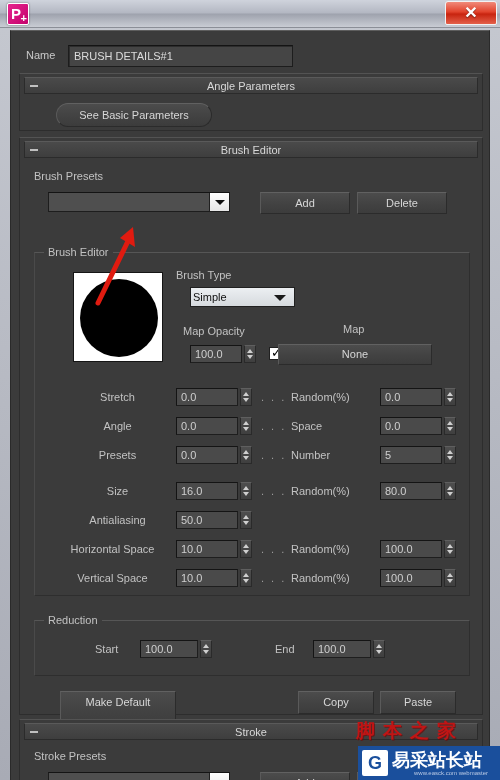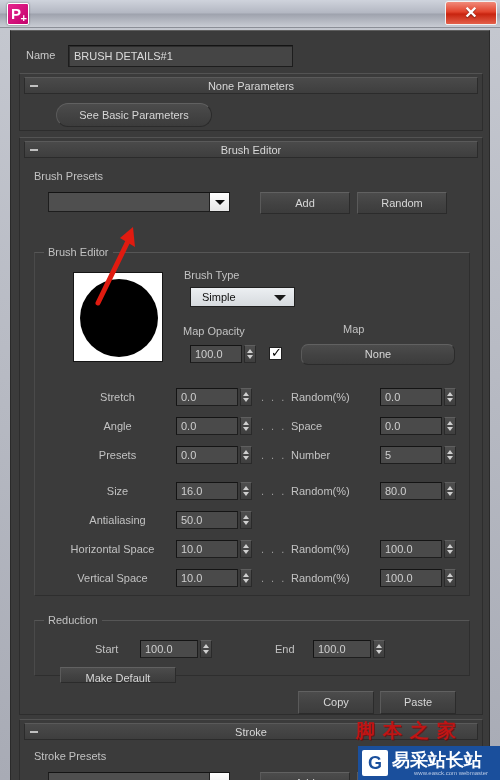--- a/index.html
+++ b/index.html
@@ -272,21 +272,21 @@
   
   .dd-light {
     position: absolute;
     height: 20px;
     background: linear-gradient(180deg, #eceff2 0%, #d6dade 100%);
     border: 1px solid #202020;
     cursor: pointer;
     color: #101010;
     font-size: 11px;
     line-height: 18px;
-    padding-left: 11px;
+    padding-left: 2px;
     white-space: nowrap;
     overflow: hidden;
   }
   .dd-light .dd-arrow {
     position: absolute;
     right: 8px; top: 7px;
     width: 0; height: 0;
     border-left: 6px solid transparent;
     border-right: 6px solid transparent;
     border-top: 6px solid #1a1a1a;
@@ -404,21 +404,21 @@
   <div id="panel">
 
     <div class="name-row">
       <div class="name-label">Name</div>
       <div class="name-field">BRUSH DETAILS#1</div>
     </div>
 
     <div class="rollout" style="top:42px; height:58px;">
       <div class="rollout-header">
         <div class="minus"></div>
-        <div class="title">None Parameters</div>
+        <div class="title">Angle Parameters</div>
       </div>
       <div class="rollout-body" style="height:38px;">
         <div class="btn" style="left:36px; top:9px; width:156px; height:24px; line-height:22px;border-radius:12px;">
           <span>See Basic Parameters</span>
         </div>
       </div>
     </div>
 
     <div class="rollout" style="top:106px; height:578px;">
       <div class="rollout-header">
@@ -431,48 +431,48 @@
         <div class="lbl" style="left:14px; top:12px;">Brush Presets</div>
 
         <div class="dd-dark" style="left:28px; top:34px; width:182px;">
           <div class="dd-btn"></div>
         </div>
 
         <div class="btn" style="left:240px; top:34px; width:90px; height:22px; line-height:20px;">
           <span>Add</span>
         </div>
         <div class="btn" style="left:337px; top:34px; width:90px; height:22px; line-height:20px;">
-          <span>Random</span>
+          <span>Delete</span>
         </div>
 
         <div class="groupbox" style="left:14px; top:94px; width:436px; height:344px;">
           <div class="gb-title">Brush Editor</div>
 
           <div id="brush-preview" style="left:38px; top:19px; width:90px; height:90px;">
             <div class="dot"></div>
           </div>
 
-          <div class="lbl" style="left:149px; top:16px;">Brush Type</div>
+          <div class="lbl" style="left:141px; top:16px;">Brush Type</div>
           <div class="dd-light" style="left:155px; top:34px; width:105px;">
             <span>Simple</span>
             <div class="dd-arrow"></div>
           </div>
 
           <div class="lbl" style="left:148px; top:72px;">Map Opacity</div>
           <div class="spin" style="left:155px; top:92px; width:70px;">
             <div class="fld" style="width:52px;">100.0</div>
             <div class="arrows" style="left:54px;"></div>
           </div>
 
           <div class="cbx" style="left:234px; top:94px;">
             <span class="tick">✓</span>
           </div>
 
           <div class="lbl" style="left:308px; top:70px;">Map</div>
-          <div class="btn" style="left:266px; top:91px; width:154px; height:21px; line-height:19px;border-radius:7px;">
+          <div class="btn" style="left:243px; top:91px; width:154px; height:21px; line-height:19px;">
             <span>None</span>
           </div>
 
           <div class="lbl right" style="left:30px; top:138px; width:105px;">Stretch</div>
           <div class="spin" style="left:141px; top:135px; width:80px;">
             <div class="fld" style="width:62px;">0.0</div>
             <div class="arrows" style="left:64px;"></div>
           </div>
           <div class="dots" style="left:226px; top:138px;">. . . .</div>
           <div class="lbl" style="left:256px; top:138px;">Random(%)</div>
@@ -557,21 +557,21 @@
             <div class="arrows" style="left:60px;"></div>
           </div>
 
           <div class="lbl" style="left:240px; top:22px;">End</div>
           <div class="spin" style="left:278px; top:19px; width:76px;">
             <div class="fld" style="width:58px;">100.0</div>
             <div class="arrows" style="left:60px;"></div>
           </div>
         </div>
 
-        <div class="btn" style="left:40px; top:509px; width:116px; height:16px; line-height:21px;">
+        <div class="btn" style="left:40px; top:533px; width:116px; height:37px; line-height:21px;">
           <span>Make Default</span>
         </div>
         <div class="btn" style="left:278px; top:533px; width:76px; height:23px; line-height:21px;">
           <span>Copy</span>
         </div>
         <div class="btn" style="left:360px; top:533px; width:76px; height:23px; line-height:21px;">
           <span>Paste</span>
         </div>
       </div>
     </div>

